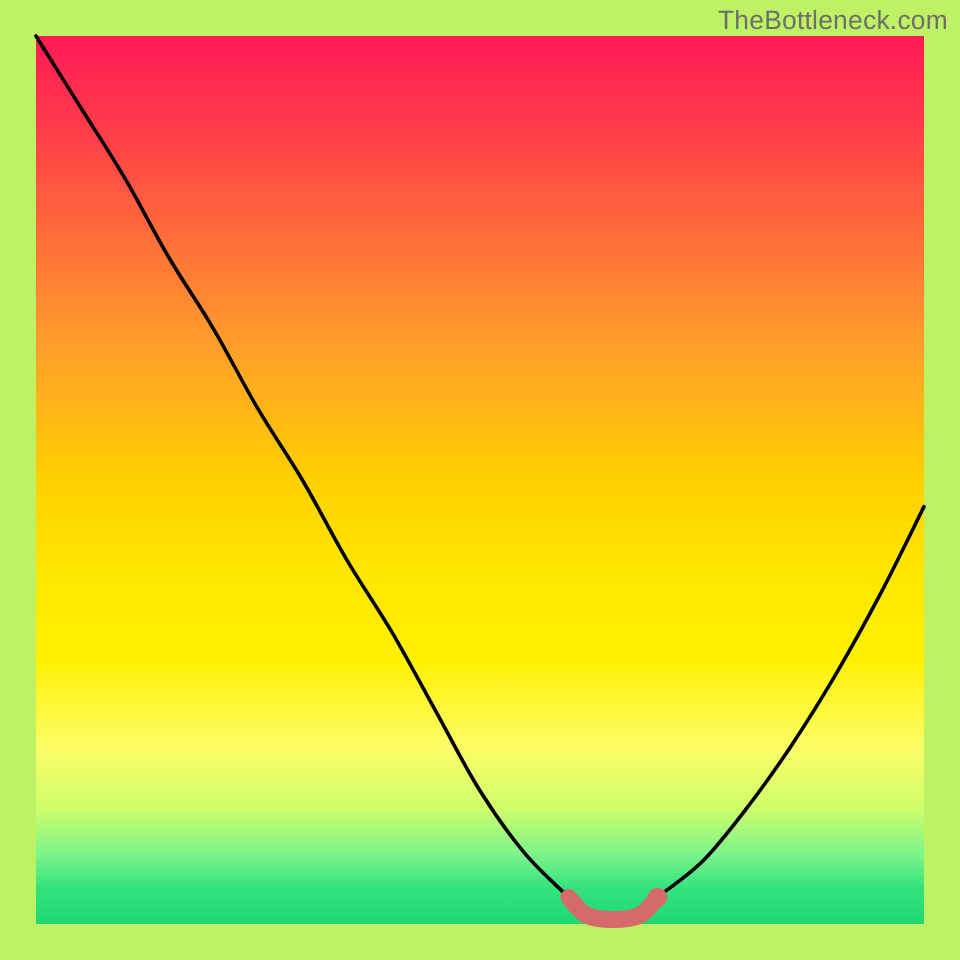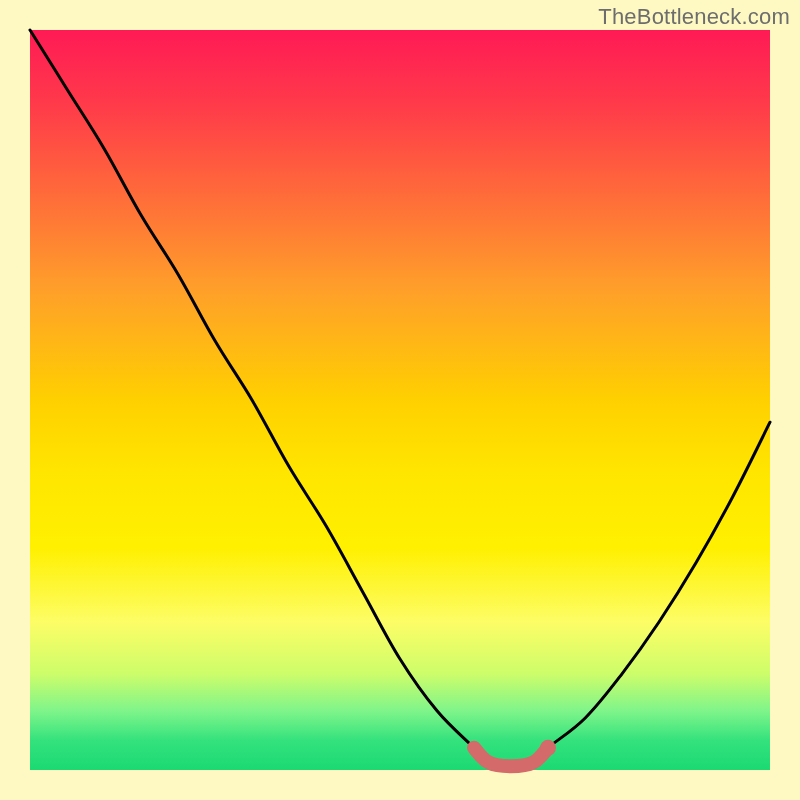--- a/index.html
+++ b/index.html
@@ -9,21 +9,21 @@
     height: 800px;
     background: #000;
     overflow: hidden;
   }
   .frame {
     position: absolute;
     left: 0;
     top: 0;
     width: 800px;
     height: 800px;
-    background: #fef9c3;
+    background: #bef264;
   }
   .plot-area {
     position: absolute;
     left: 30px;
     top: 30px;
     width: 740px;
     height: 740px;
     background: linear-gradient(to bottom,
       #ff1a55 0%,
       #ff3a4a 10%,

